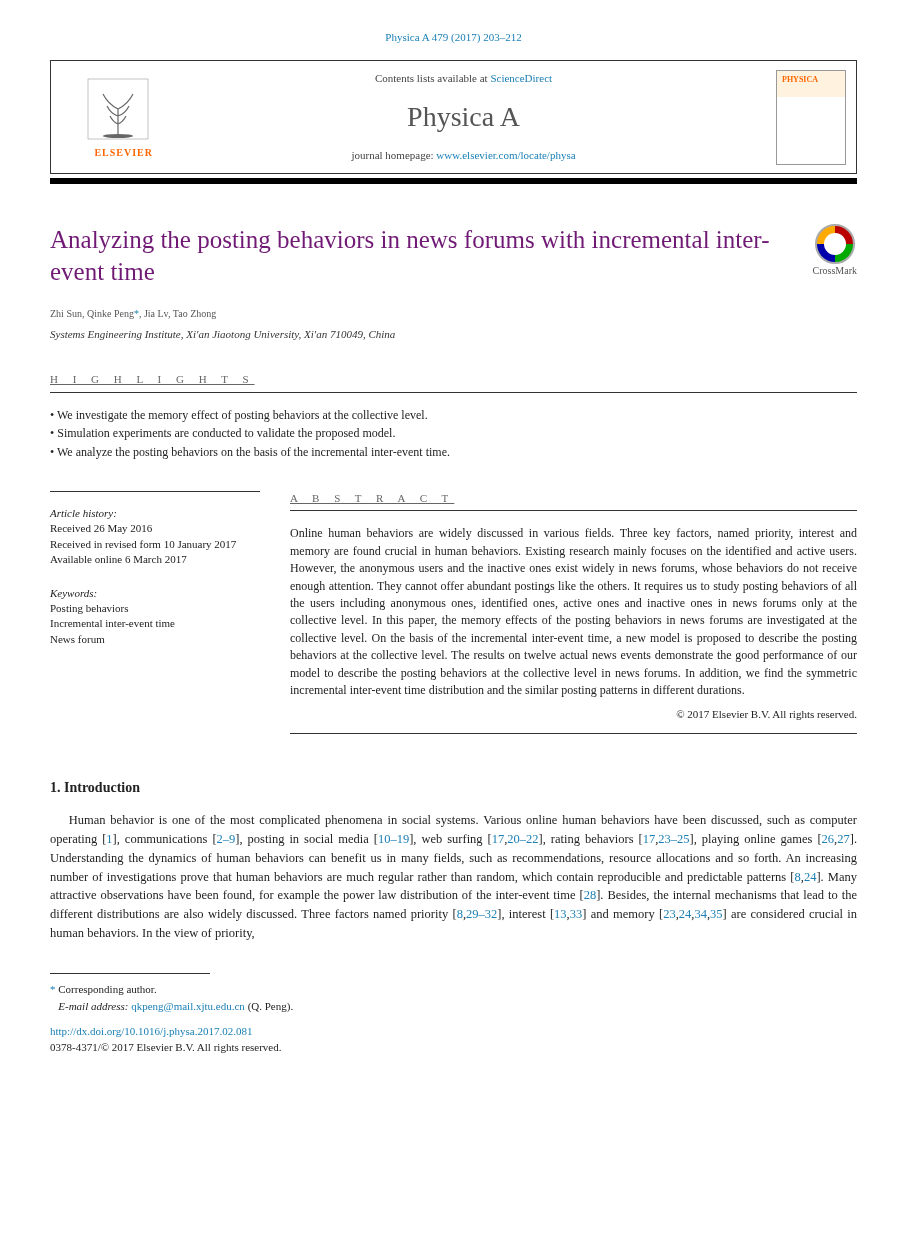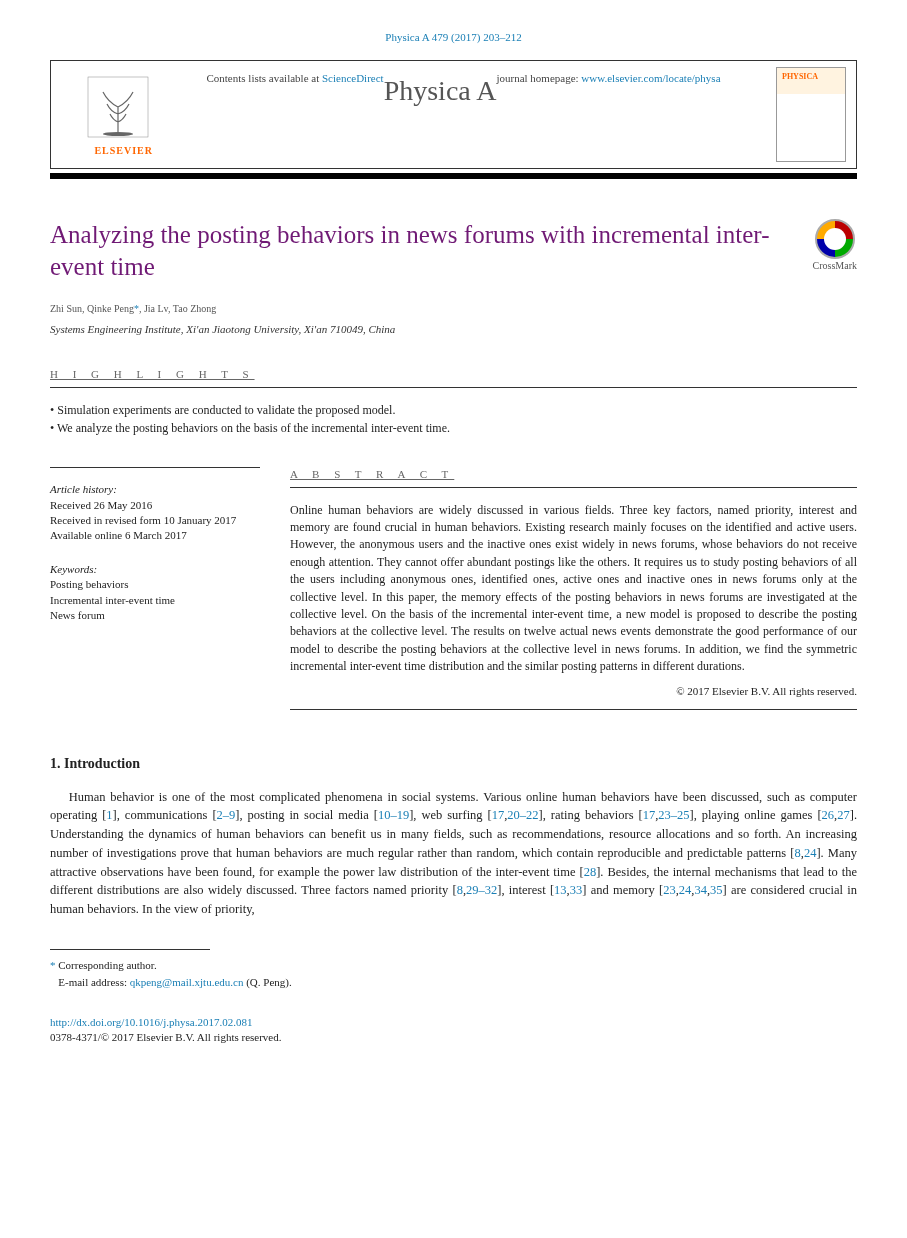--- a/index.html
+++ b/index.html
@@ -32,21 +32,22 @@
       flex-direction: column;
       align-items: flex-end;
       justify-content: center;
       padding: 8px;
     }
     .elsevier-logo-cell svg { width: 70px; height: 70px; }
     .elsevier-text { color: #ff6600; font-size: 10px; font-weight: bold; letter-spacing: 1px; margin-top: 2px; }
     .header-center {
       flex: 1;
       display: flex;
-      flex-direction: row;
+      flex-direction: column;
+      align-items: center;
       justify-content: center;
       padding: 10px;
     }
     .contents-line { font-size: 11px; color: #444; margin-bottom: 10px; }
     .contents-line a { color: #1a7fb5; text-decoration: none; }
     .journal-name-big { font-size: 28px; color: #555; margin-bottom: 12px; font-weight: normal; }
     .homepage-line { font-size: 11px; color: #444; }
     .homepage-line a { color: #1a7fb5; text-decoration: none; }
     .journal-cover-cell {
       width: 90px;
@@ -110,23 +111,23 @@
     .abstract-col { flex: 1; }
     .info-block { font-size: 11px; margin-bottom: 18px; }
     .info-block .it { font-style: italic; }
     .abstract-text { font-size: 12px; text-align: justify; line-height: 1.45; }
     .copyright { text-align: right; font-size: 11px; margin-top: 8px; }
     .intro-heading { font-weight: bold; font-size: 14px; margin: 30px 0 14px; }
     .body-text { font-size: 12.5px; text-align: justify; line-height: 1.5; text-indent: 1.5em; }
     .body-text a, .ref-link { color: #1a7fb5; text-decoration: none; }
     .footer-sep { border: none; border-top: 1px solid #333; margin: 30px 0 8px; width: 160px; }
     .footnote { font-size: 11px; margin-bottom: 2px; }
-    .footnote .it { }
+    .footnote .it { font-style: italic; }
     .footnote a { color: #1a7fb5; text-decoration: none; }
-    .doi-line { color: #1a7fb5; font-size: 11px; margin-top: 24px; }
+    .doi-line { color: #1a7fb5; font-size: 11px; margin-top: 10px; }
     .issn-line { font-size: 11px; }
   </style>
 </head>
 <body>
 
 <div class="journal-ref">Physica A 479 (2017) 203–212</div>
 
 <div class="header-box">
   <div class="elsevier-logo-cell">
     <svg viewBox="0 0 70 70">
@@ -160,20 +161,21 @@
 </div>
 
 <div class="authors">
   <span>Zhi Sun, Qinke Peng</span><span class="corr">*</span><span>, Jia Lv, Tao Zhong</span>
 </div>
 <div class="affiliation">Systems Engineering Institute, Xi'an Jiaotong University, Xi'an 710049, China</div>
 
 <div class="section-label">h i g h l i g h t s</div>
 <hr class="thin-rule">
 <ul class="highlights-list">
+  <li>We investigate the memory effect of posting behaviors at the collective level.</li>
   <li>Simulation experiments are conducted to validate the proposed model.</li>
   <li>We analyze the posting behaviors on the basis of the incremental inter-event time.</li>
 </ul>
 
 <div class="two-col">
   <div class="info-col">
     <hr class="thin-rule">
     <div class="info-block">
       <div class="it">Article history:</div>
       <div>Received 26 May 2016</div>

